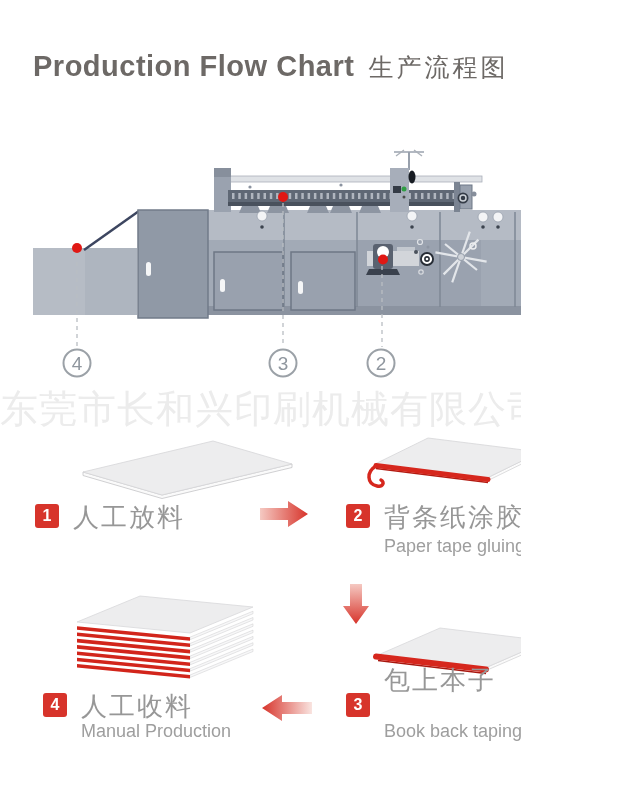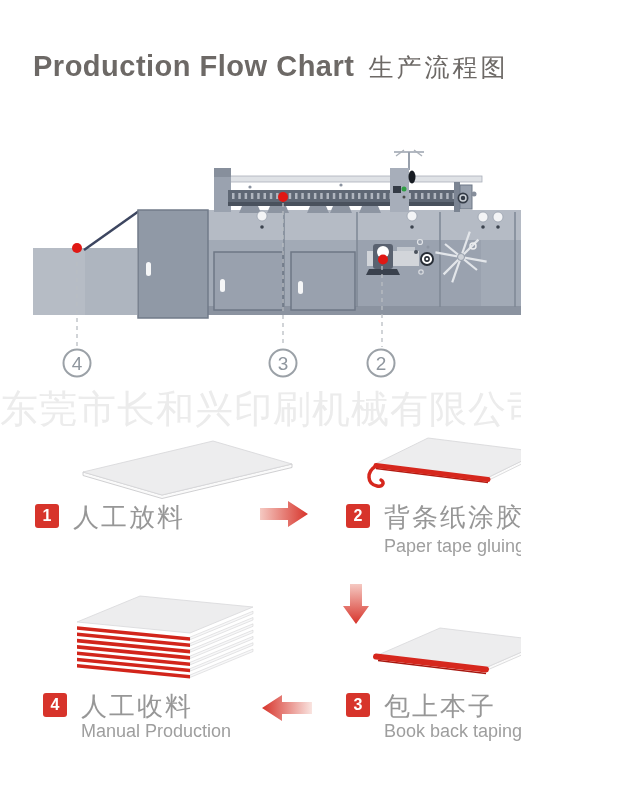--- a/index.html
+++ b/index.html
@@ -244,20 +244,20 @@
   </svg>
 
   <div class="badge" style="left:35px;top:504px;">1</div>
   <div class="zh-label" style="left:73px;top:500px;">人工放料</div>
 
   <div class="badge" style="left:346px;top:504px;">2</div>
   <div class="zh-label" style="left:384px;top:500px;">背条纸涂胶</div>
   <div class="en-label" style="left:384px;top:536px;">Paper tape gluing</div>
 
   <div class="badge" style="left:346px;top:693px;">3</div>
-  <div class="zh-label" style="left:384px;top:689px;">包上本子</div>
+  <div class="zh-label" style="left:384px;top:663px;">包上本子</div>
   <div class="en-label" style="left:384px;top:721px;text-align:center;">Book back taping</div>
 
   <div class="badge" style="left:43px;top:693px;">4</div>
   <div class="zh-label" style="left:81px;top:689px;font-family:Liberation Mono, monospace;">人工收料</div>
   <div class="en-label" style="left:81px;top:721px;">Manual Production</div>
 
 </div>
 
 </body></html>

